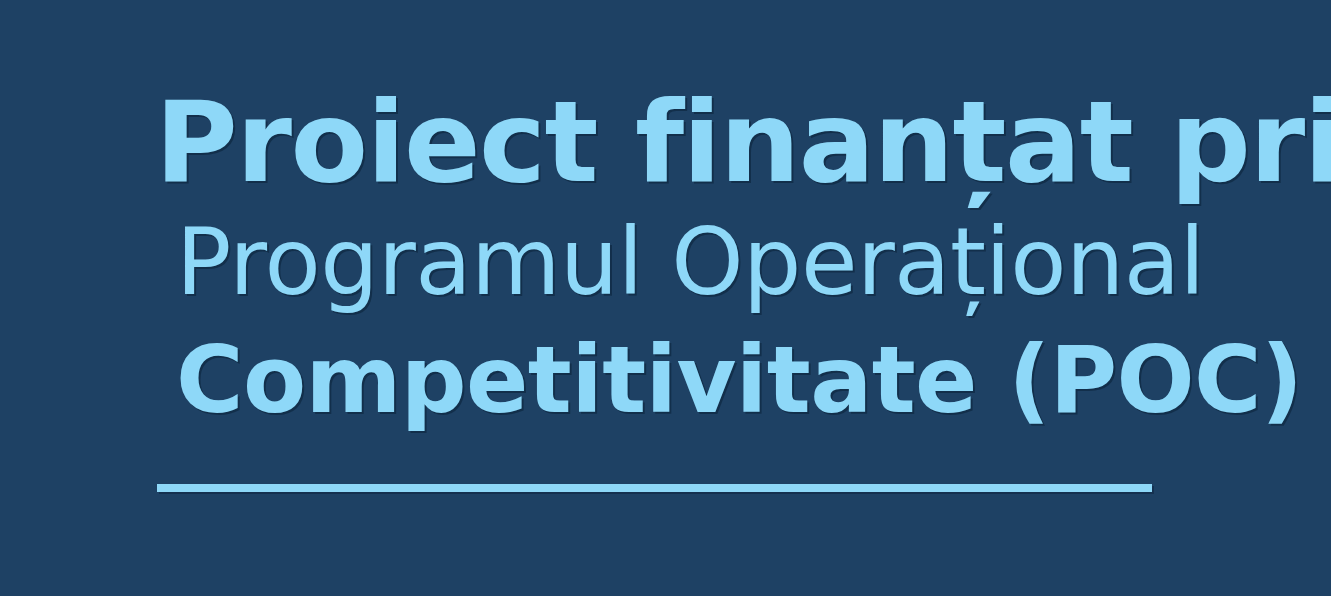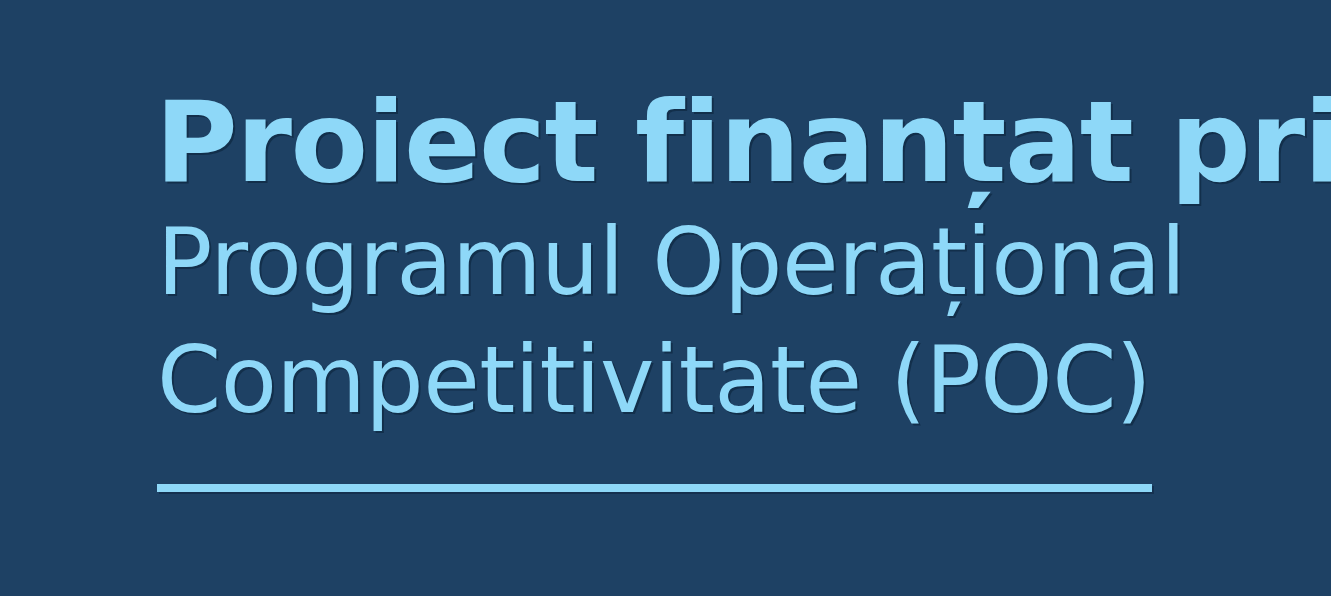--- a/index.html
+++ b/index.html
@@ -30,41 +30,42 @@
     top: 80px;
     width: 1010px;
   }
 
   .headline {
     display: block;
     color: #8ed8f8;
     white-space: nowrap;
     letter-spacing: -0.5px;
     text-shadow: 2px 2px 0 rgba(10, 32, 55, 0.55);
+    margin-left: 19px;
     -webkit-font-smoothing: antialiased;
   }
 
   .line-1 {
     font-size: 113px;
     font-weight: 700;
     line-height: 124px;
     letter-spacing: -1.5px;
     margin-left: -2px;
   }
 
   .line-2 {
     font-size: 92px;
     font-weight: 400;
     line-height: 118px;
     letter-spacing: -0.6px;
   }
 
   .line-3 {
     font-size: 92px;
-    font-weight: 400;
+    font-weight: 700;
     line-height: 118px;
     letter-spacing: -0.6px;
   }
 
   .rule {
     position: absolute;
     left: 157px;
     top: 484px;
     width: 995px;
     height: 8px;

